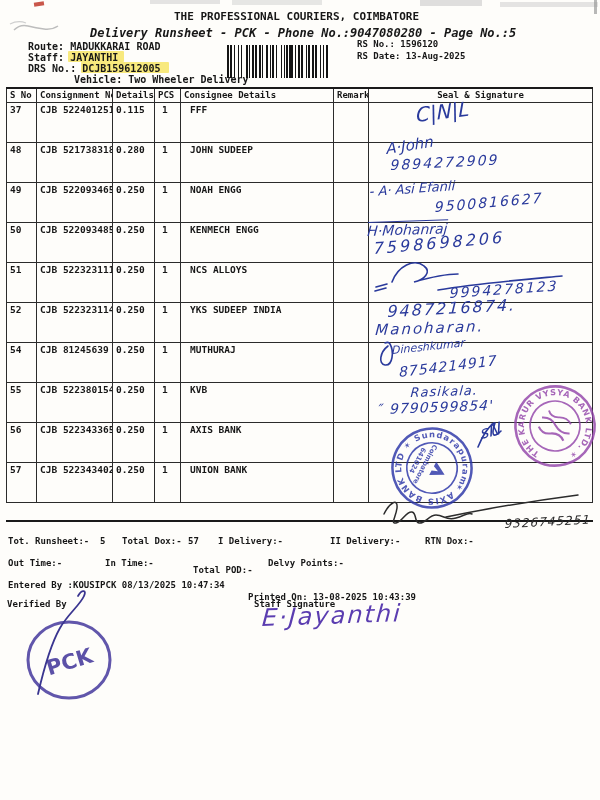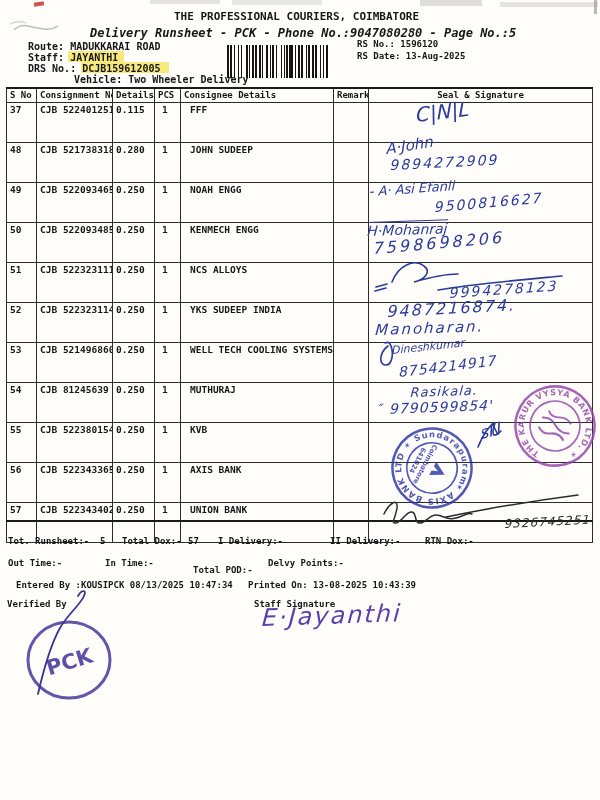--- a/index.html
+++ b/index.html
@@ -191,29 +191,20 @@
         <tr>
           <td>52</td>
           <td>CJB 522323114</td>
           <td>0.250</td>
           <td>1</td>
           <td>YKS SUDEEP INDIA</td>
           <td></td>
           <td></td>
         </tr>
         <tr>
-          <td>53</td>
-          <td>CJB 521496860</td>
-          <td>0.250</td>
-          <td>1</td>
-          <td>WELL TECH COOLING SYSTEMS</td>
-          <td></td>
-          <td></td>
-        </tr>
-        <tr>
           <td>54</td>
           <td>CJB 81245639</td>
           <td>0.250</td>
           <td>1</td>
           <td>MUTHURAJ</td>
           <td></td>
           <td></td>
         </tr>
         <tr>
           <td>55</td>
@@ -315,19 +306,19 @@
       <span class="fseg" style="left: 100px; top: 536px;">5</span>
       <span class="fseg" style="left: 122px; top: 536px;">Total Dox:-</span>
       <span class="fseg" style="left: 188px; top: 536px;">57</span>
       <span class="fseg" style="left: 218px; top: 536px;">I Delivery:-</span>
       <span class="fseg" style="left: 330px; top: 536px;">II Delivery:-</span>
       <span class="fseg" style="left: 425px; top: 536px;">RTN Dox:-</span>
       <span class="fseg" style="left: 8px; top: 558px;">Out Time:-</span>
       <span class="fseg" style="left: 105px; top: 558px;">In Time:-</span>
       <span class="fseg" style="left: 193px; top: 565px;">Total POD:-</span>
       <span class="fseg" style="left: 268px; top: 558px;">Delvy Points:-</span>
-      <span class="fseg" style="left: 16px; top: 580px;">Entered By :KOUSIPCK 08/13/2025 10:47:34</span>
-      <span class="fseg" style="left: 248px; top: 580px; text-align: center;">Printed On: 13-08-2025 10:43:39</span>
+      <span class="fseg" style="left: 8px; top: 580px;">Entered By :KOUSIPCK 08/13/2025 10:47:34</span>
+      <span class="fseg" style="left: 248px; top: 592px; text-align: center;">Printed On: 13-08-2025 10:43:39</span>
       <span class="fseg" style="left: 7px; top: 599px;">Verified By</span>
       <span class="fseg" style="left: 254px; top: 599px;">Staff Signature</span>
     </div>
 
 </div>
 
 </body></html>

